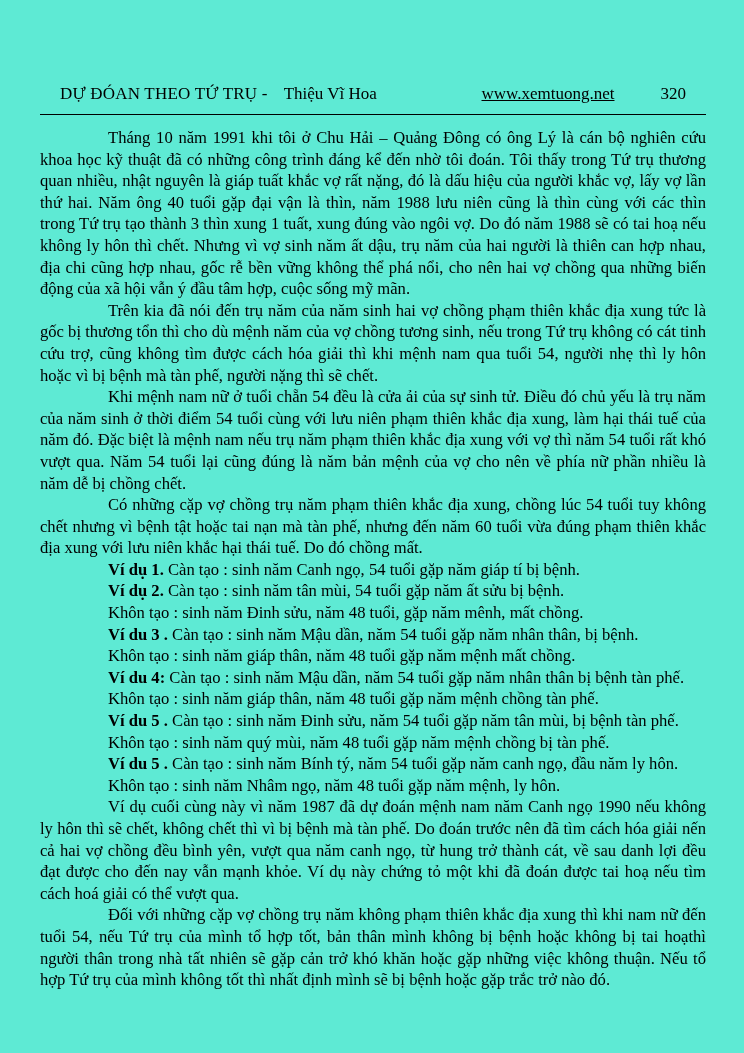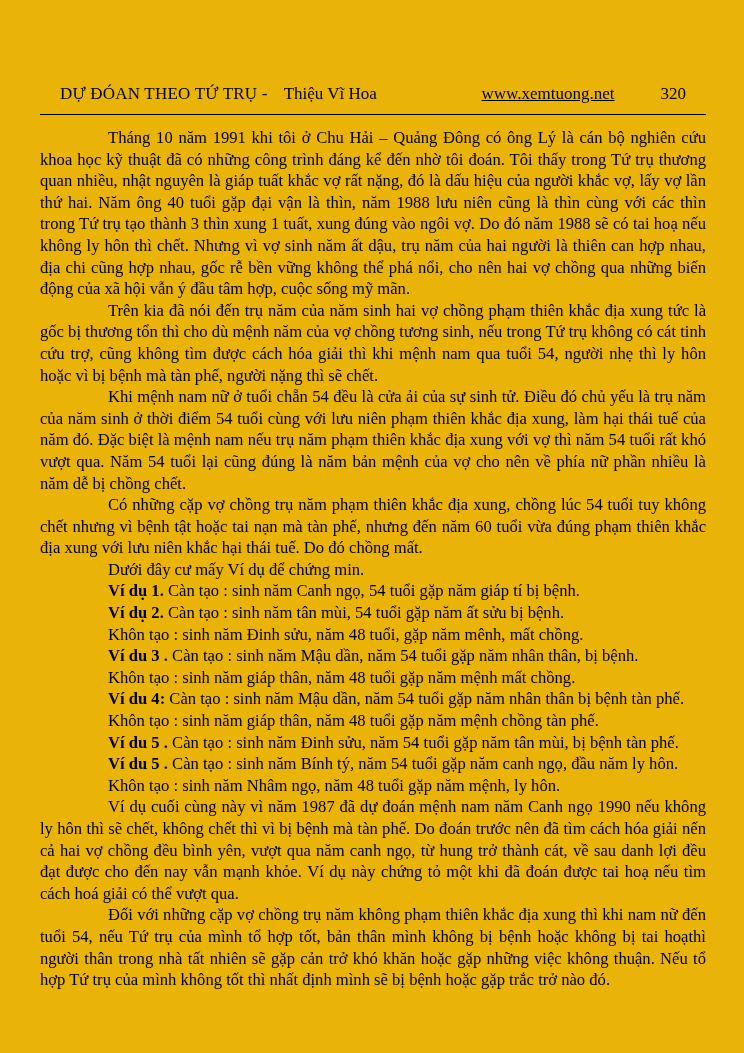--- a/index.html
+++ b/index.html
@@ -1,20 +1,20 @@
 <!DOCTYPE html>
 <html><head>
 <meta charset="utf-8">
 <style>
   html, body { margin: 0; padding: 0; background: #ffffff; }
   .page {
     position: relative;
     width: 744px;
     height: 1053px;
-    background: #eab308;
+    background: #5eead4;
     color: #000000;
     font-family: "Liberation Serif", "DejaVu Serif", serif;
     overflow: hidden;
     box-sizing: border-box;
   }
   .header {
     display: flex;
     align-items: baseline;
     padding: 44px 58px 10px 60px;
     font-size: 17px;
@@ -50,27 +50,27 @@
     <span class="author">Thiệu Vĩ  Hoa</span>
     <span class="website">www.xemtuong.net</span>
     <span class="page-number">320</span>
   </div>
   <div class="header-rule"></div>
   <div class="content">
       <p>Tháng 10 năm 1991 khi tôi ở Chu Hải – Quảng Đông có ông Lý là cán bộ nghiên cứu khoa học kỹ thuật đã có những công trình đáng kể đến nhờ tôi đoán. Tôi thấy trong Tứ trụ thương quan nhiều, nhật nguyên là giáp tuất khắc vợ rất nặng, đó là dấu hiệu của người khắc vợ, lấy vợ lần thứ hai. Năm ông 40 tuổi gặp đại vận là thìn, năm 1988 lưu niên cũng là thìn cùng với các thìn trong Tứ trụ tạo thành 3 thìn xung 1 tuất, xung đúng vào ngôi vợ. Do đó năm 1988 sẽ có tai hoạ nếu không ly hôn thì chết. Nhưng vì vợ sinh năm ất dậu, trụ năm của hai người là thiên can hợp nhau, địa chi cũng hợp nhau, gốc rễ bền vững không thể phá nổi, cho nên hai vợ chồng qua những biến động của xã hội vẫn ý đầu tâm hợp, cuộc sống mỹ mãn.</p>
       <p>Trên kia đã nói đến trụ năm của năm sinh hai vợ chồng phạm thiên khắc địa xung tức là gốc bị thương tổn thì cho dù mệnh năm của vợ chồng tương sinh, nếu trong Tứ trụ không có cát tinh cứu trợ, cũng không tìm được cách hóa giải thì khi mệnh nam qua tuổi 54, người nhẹ thì ly hôn hoặc vì bị bệnh mà tàn phế, người nặng thì sẽ chết.</p>
       <p>Khi mệnh nam nữ ở tuổi chẵn 54 đều là cửa ải của sự sinh tử. Điều đó chủ yếu là trụ năm của năm sinh ở thời điểm 54 tuổi cùng với lưu niên phạm thiên khắc địa xung, làm hại thái tuế của năm đó. Đặc biệt là mệnh nam nếu trụ năm phạm thiên khắc địa xung với vợ thì năm 54 tuổi rất khó vượt qua. Năm 54 tuổi lại cũng đúng là năm bản mệnh của vợ cho nên về phía nữ phần nhiều là năm dễ bị chồng chết.</p>
       <p>Có những cặp vợ  chồng trụ  năm phạm thiên khắc địa xung, chồng lúc 54 tuổi tuy không chết nhưng vì bệnh tật hoặc tai nạn mà tàn phế, nhưng đến năm 60 tuổi vừa đúng phạm thiên khắc địa xung với lưu niên khắc hại thái tuế. Do đó chồng mất.</p>
-      <p>Dưới đây cư mấy Ví dụ để chứng min.</p>
       <p><b>Ví dụ 1. </b>Càn  tạo : sinh năm Canh ngọ, 54 tuổi gặp năm giáp tí bị bệnh.</p>
       <p><b>Ví dụ 2. </b>Càn  tạo : sinh năm tân mùi, 54 tuổi gặp năm ất sửu bị bệnh.</p>
       <p>Khôn tạo : sinh năm Đinh sửu, năm 48 tuổi, gặp năm mênh, mất chồng.</p>
       <p><b>Ví du 3 . </b>Càn  tạo : sinh năm Mậu dần, năm 54 tuổi gặp năm nhân thân, bị bệnh.</p>
       <p>Khôn tạo : sinh năm giáp thân, năm 48 tuổi gặp năm mệnh mất chồng.</p>
       <p><b>Ví du 4: </b>Càn  tạo : sinh năm Mậu dần, năm 54 tuổi gặp năm nhân thân bị bệnh tàn phế.</p>
       <p>Khôn tạo : sinh năm giáp thân, năm 48 tuổi gặp năm mệnh chồng tàn phế.</p>
       <p><b>Ví du 5 . </b>Càn  tạo : sinh năm Đinh sửu, năm 54 tuổi gặp năm tân mùi, bị bệnh tàn phế.</p>
+      <p>Khôn tạo : sinh năm quý mùi, năm 48 tuổi gặp năm mệnh chồng bị tàn phế.</p>
       <p><b>Ví du 5 . </b>Càn  tạo : sinh năm Bính tý, năm 54 tuổi gặp năm canh ngọ, đầu năm ly hôn.</p>
       <p>Khôn tạo : sinh năm Nhâm ngọ, năm 48 tuổi gặp năm mệnh, ly hôn.</p>
       <p>Ví dụ cuối cùng này vì năm 1987 đã dự đoán mệnh nam năm Canh ngọ 1990 nếu không ly hôn thì sẽ chết, không chết thì vì bị bệnh mà tàn phế. Do đoán trước nên đã tìm cách hóa giải nến cả hai vợ chồng đều bình yên, vượt qua năm canh ngọ, từ hung trở thành cát, về sau danh lợi đều đạt được cho đến nay vẫn mạnh khỏe. Ví dụ này chứng tỏ một khi đã đoán được tai hoạ nếu tìm cách hoá giải có thể vượt qua.</p>
       <p>Đối với những cặp vợ chồng trụ năm không phạm thiên khắc địa xung thì khi nam nữ đến tuổi 54, nếu Tứ trụ của mình tổ hợp tốt, bản thân mình không bị bệnh hoặc không bị tai hoạthì người thân trong nhà tất nhiên sẽ gặp cản trở khó khăn hoặc gặp những việc không thuận. Nếu tổ hợp Tứ trụ của mình không tốt thì nhất định mình sẽ bị bệnh hoặc gặp trắc trở nào đó.</p>
     </div>
 </div>
 
 </body></html>

